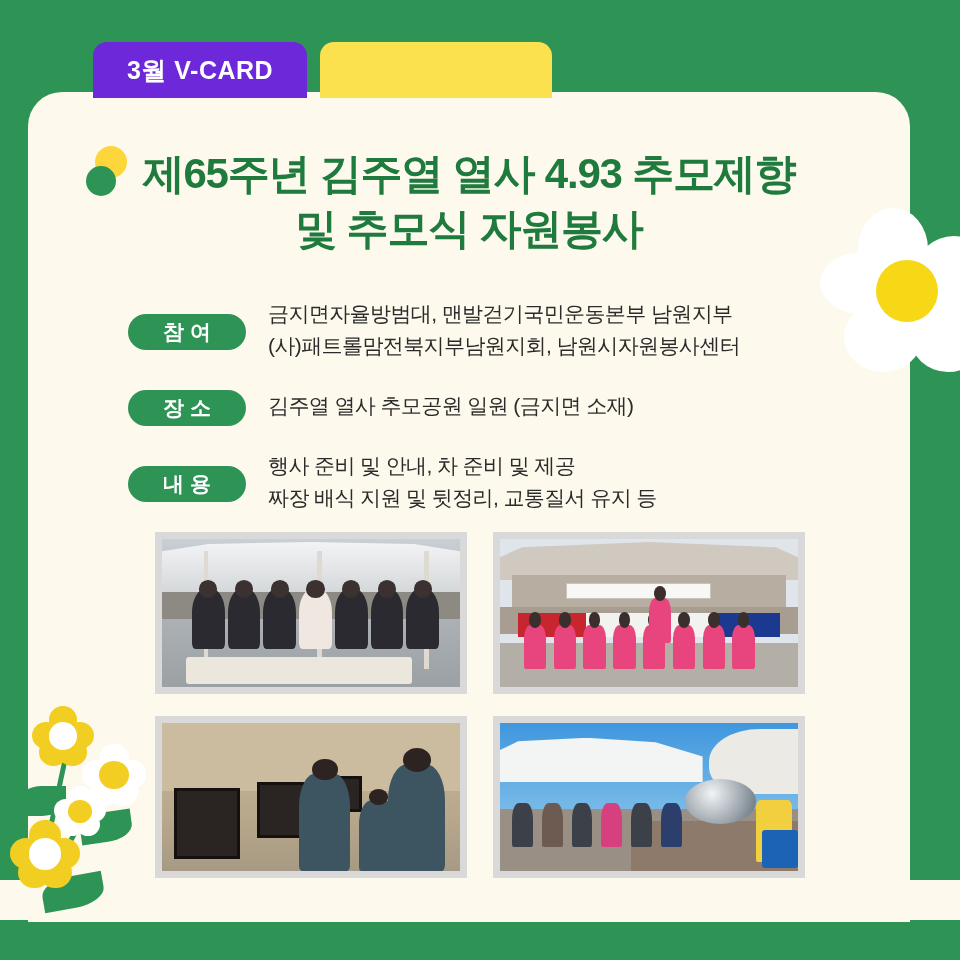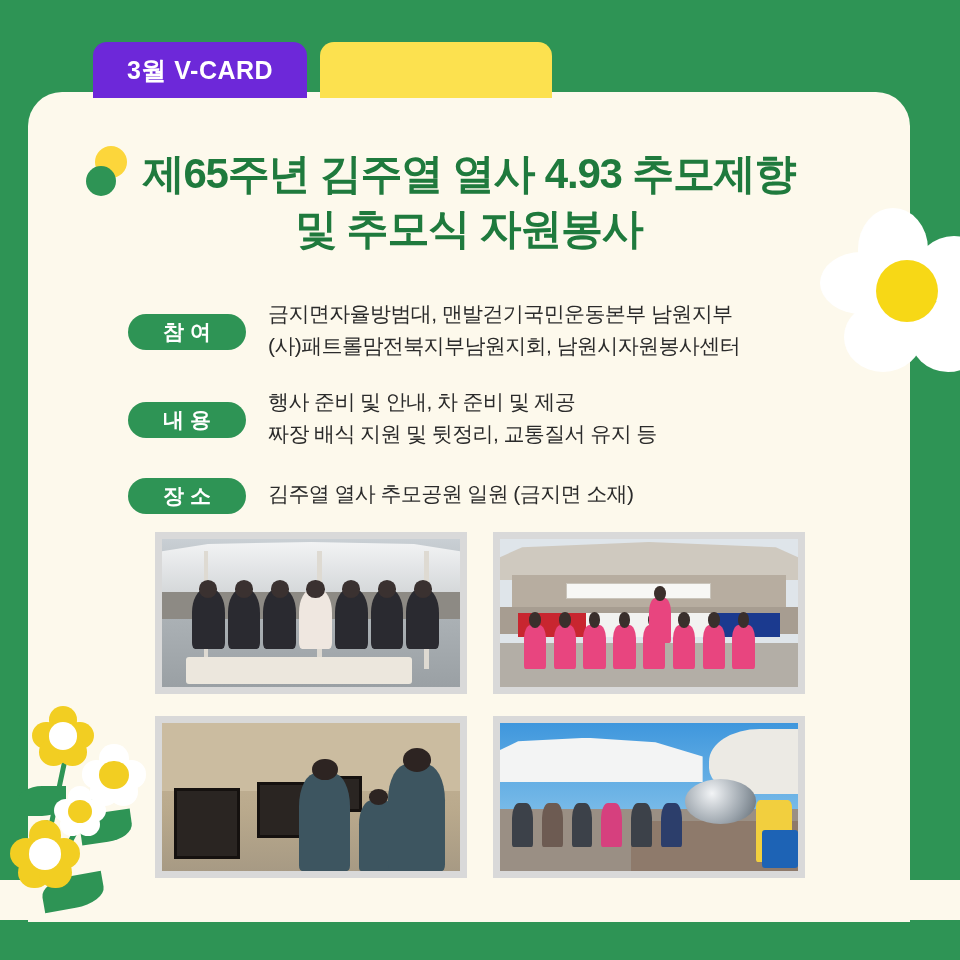--- a/index.html
+++ b/index.html
@@ -133,30 +133,30 @@
 
   <div class="info">
     <div class="row">
       <div class="badge">참      여</div>
       <div class="row-text">
         <div>금지면자율방범대, 맨발걷기국민운동본부 남원지부</div>
         <div>(사)패트롤맘전북지부남원지회, 남원시자원봉사센터</div>
       </div>
     </div>
     <div class="row">
+      <div class="badge">장      소</div>
+      <div class="row-text">
+        <div>김주열 열사 추모공원 일원 (금지면 소재)</div>
+      </div>
+    </div>
+    <div class="row">
       <div class="badge">내      용</div>
       <div class="row-text">
         <div>행사 준비 및 안내, 차 준비 및 제공</div>
         <div>짜장 배식 지원 및 뒷정리, 교통질서 유지 등</div>
-      </div>
-    </div>
-    <div class="row">
-      <div class="badge">장      소</div>
-      <div class="row-text">
-        <div>김주열 열사 추모공원 일원 (금지면 소재)</div>
       </div>
     </div>
   </div>
 
   <div class="photos">
 
     <div class="photo">
       <div class="ph-inner p1">
         <div class="sky"></div>
           <div class="tent"></div>

